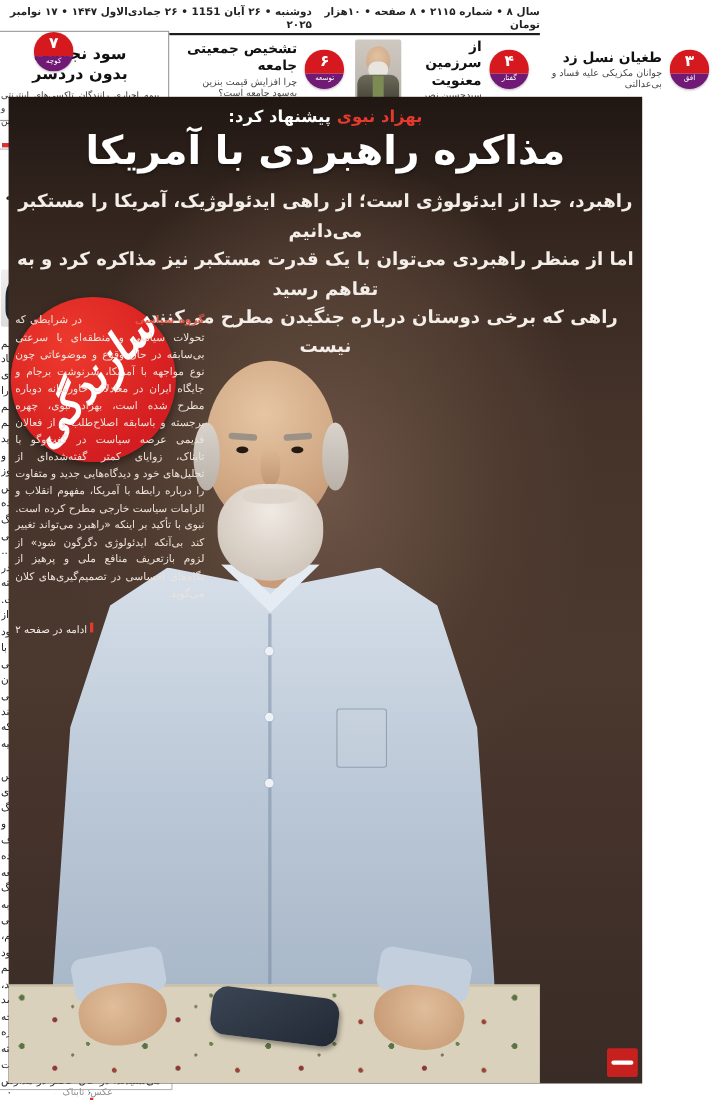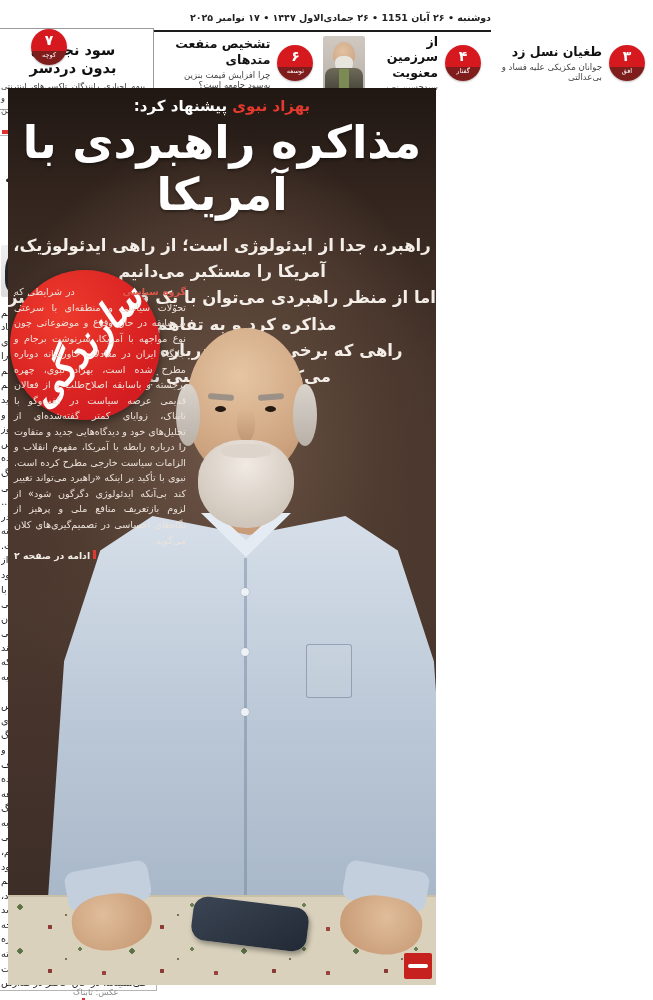--- a/index.html
+++ b/index.html
@@ -26,21 +26,21 @@
   .teaser { display:flex; align-items:center; gap:7px; }
   .badge {
     width:36px; height:36px; border-radius:50%; overflow:hidden; flex:0 0 36px;
     display:flex; flex-direction:column; box-shadow:0 1px 2px rgba(0,0,0,.25);
   }
   .badge .num {
     flex:0 0 62%; background:#d6191f; color:#fff; font-size:14px; font-weight:900;
     display:flex; align-items:center; justify-content:center;
   }
   .badge .sec {
-    flex:1; background:#7f1d1d; color:#fff; font-size:6.5px;
+    flex:1; background:#701a75; color:#fff; font-size:6.5px;
     display:flex; align-items:flex-start; justify-content:center;
   }
   .teaser .t-title { font-size:12.5px; font-weight:900; color:#111; line-height:1.25; }
   .teaser .t-sub { font-size:8.6px; color:#444; margin-top:2px; }
   .t3 { width:172px; } .t4 { width:118px; } .t6 { width:168px; }
   
   .nasr-photo {
     position:relative; width:42px; height:54px; flex:0 0 42px; overflow:hidden;
     background:linear-gradient(180deg,#cfc9c2 0%,#b9b2a9 100%); border-radius:2px;
   }
@@ -83,30 +83,30 @@
                radial-gradient(circle 2px at 10px 22px,#fff 50%,transparent 52%),
                radial-gradient(circle 2px at 30px 24px,#fff 50%,transparent 52%),
                #23242a; }
   .ap-face { position:absolute; left:13px; top:10px; width:20px; height:26px; border-radius:50%; background:radial-gradient(circle at 45% 35%,#e9c6a6,#cf9f7d); }
   .note-body { margin-top:9px; height:688px; overflow:hidden; font-size:9.6px; color:#1c1c1c; line-height:1.52; text-align:justify; }
   .note-body p { text-indent:10px; }
   .cont-line { margin-top:4px; font-size:9.5px; font-weight:900; color:#111; text-align:left; direction:rtl; }
   .red-tick { display:inline-block; width:3px; height:9px; background:#e03131; margin-left:3px; }
   
   .main-block {
-    position:absolute; top:88px; left:8px; width:428px; height:897px; overflow:hidden;
+    position:absolute; top:88px; left:8px; width:576px; height:897px; overflow:hidden;
     background:
       radial-gradient(ellipse 340px 430px at 50% 40%, #6d5547 0%, #4f3b30 48%, rgba(0,0,0,0) 72%),
       linear-gradient(180deg,#201713 0%,#33251e 12%,#45332a 32%,#4b382e 58%,#41302a 82%,#392b25 100%);
   }
   .kicker { margin-top:9px; text-align:center; font-size:15px; font-weight:900; }
   .kicker .k-red { color:#e6392e; }
   .kicker .k-white { color:#ffffff; }
   .headline {
-    text-align:center; color:#fff; font-size:45px; font-weight:900; line-height:1.15;
+    text-align:center; color:#fff; font-size:36px; font-weight:900; line-height:1.15;
     margin-top:2px; text-shadow:0 2px 3px rgba(0,0,0,.35);
   }
   .subhead { margin-top:12px; text-align:center; color:#f4eee9; font-size:16.5px; font-weight:bold; line-height:1.6; }
   
   .man-head { position:absolute; left:179px; top:240px; width:118px; height:150px; border-radius:50% 50% 46% 46%;
     background:radial-gradient(circle at 45% 32%,#e6c5a3,#cda37f 68%,#b78a66); }
   .hair-l { position:absolute; left:168px; top:296px; width:24px; height:62px; border-radius:50%; background:linear-gradient(180deg,#d9d3cc,#b9b1a8); }
   .hair-r { position:absolute; left:285px; top:296px; width:24px; height:62px; border-radius:50%; background:linear-gradient(180deg,#d9d3cc,#b9b1a8); }
   .brow-l { position:absolute; left:200px; top:306px; width:26px; height:6px; border-radius:3px; background:#9c9186; transform:rotate(4deg); }
   .brow-r { position:absolute; left:250px; top:306px; width:26px; height:6px; border-radius:3px; background:#9c9186; transform:rotate(-4deg); }
@@ -148,31 +148,32 @@
   .logo-circle {
     position:absolute; left:2px; top:182px; width:150px; height:150px; border-radius:50%;
     background:radial-gradient(circle at 35% 30%,#ee3a2d,#d41d20 72%);
     box-shadow:0 3px 8px rgba(0,0,0,.45);
     display:flex; align-items:center; justify-content:center;
   }
   .logo-text { color:#fff; font-size:40px; font-weight:900; transform:rotate(-48deg); font-style:italic; letter-spacing:-1px; }
   
   .lede { position:absolute; left:6px; top:196px; width:172px; color:#ece3db; font-size:9.6px; line-height:1.62; text-align:justify; }
   .lede .l-label { color:#e0574a; font-weight:900;margin-left:44px; }
-  .lede-cont { margin-top:0; font-size:9.3px; font-weight:700; color:#f2ece6; text-align:left; }
+  .lede-cont { margin-top:17px; font-size:9.3px; font-weight:400; color:#f2ece6; text-align:left; }
   .lede-cont .red-tick { background:#e0392e; }
   
-  .photo-caption { position:absolute; left:73px; top:987px; font-size:8.4px; color:#8a8a8a; }
+  .photo-caption { position:absolute; left:57px; top:987px; font-size:8.4px; color:#8a8a8a; }
 </style>
 </head>
 <body>
 
 <div class="page">
 
   <div class="topbar">
+    <span class="issue">سال ۸ • شماره ۲۱۱۵ • ۸ صفحه • ۱۰هزار تومان</span>
     <span class="dateline">دوشنبه • ۲۶ آبان 1151 • ۲۶ جمادی‌الاول ۱۴۴۷ • ۱۷ نوامبر ۲۰۲۵</span>
   </div>
 
   <div class="teaser-row">
     <div class="teaser t3">
       <div class="badge">
         <span class="num">۳</span>
         <span class="sec">افق</span>
       </div>
       <div>
@@ -195,21 +196,21 @@
       <div class="nasr-beard"></div>
       <div class="nasr-body"></div>
       <div class="nasr-shirt"></div>
     </div>
     <div class="teaser t6">
       <div class="badge">
         <span class="num">۶</span>
         <span class="sec">توسعه</span>
       </div>
       <div>
-        <div class="t-title">تشخیص منفعت متدهای</div>
+        <div class="t-title">تشخیص جمعیتی جامعه</div>
         <div class="t-sub">چرا افزایش قیمت بنزین به‌سود جامعه است؟</div>
       </div>
     </div>
   </div>
 
   <div class="teaser7-box">
     <div class="badge badge7">
       <span class="num">۷</span>
       <span class="sec">کوچه</span>
     </div>

